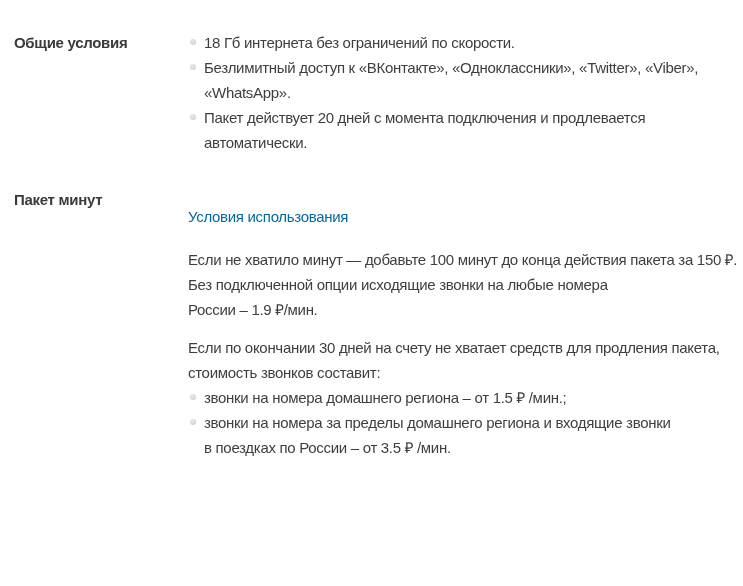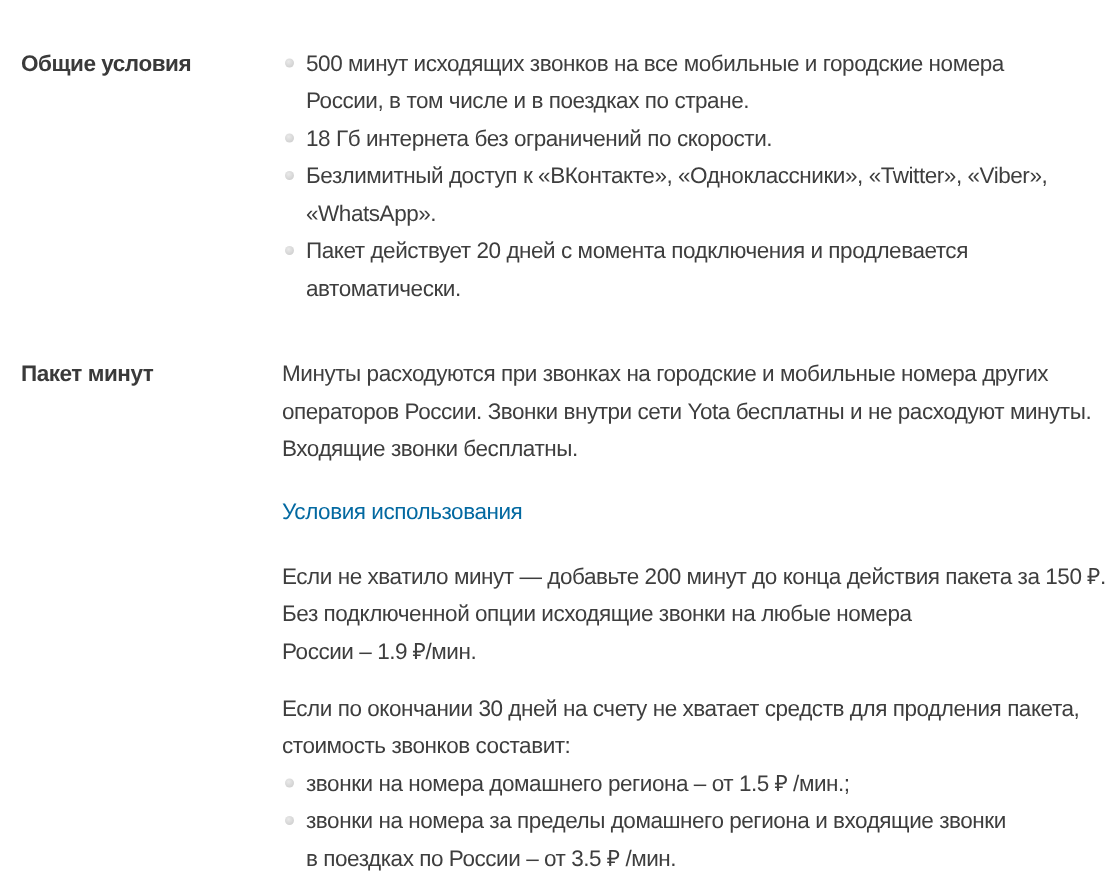--- a/index.html
+++ b/index.html
@@ -74,49 +74,41 @@
 <body>
 
 <div class="page">
 
   <div class="section">
     <div class="section-label">Общие условия</div>
     <div class="section-content">
       <ul class="dot-list">
         <li>
           <span class="bullet-dot"></span>
-          <span class="pre">500 минут исходящих звонков на все мобильные и городские номера
-России, в том числе и в поездках по стране.</span>
-        </li>
-        <li>
-          <span class="bullet-dot"></span>
           <span class="pre">18 Гб интернета без ограничений по скорости.</span>
         </li>
         <li>
           <span class="bullet-dot"></span>
           <span class="pre">Безлимитный доступ к «ВКонтакте», «Одноклассники», «Twitter», «Viber»,
 «WhatsApp».</span>
         </li>
         <li>
           <span class="bullet-dot"></span>
           <span class="pre">Пакет действует 20 дней с момента подключения и продлевается
 автоматически.</span>
         </li>
       </ul>
     </div>
   </div>
 
   <div class="section">
     <div class="section-label">Пакет минут</div>
     <div class="section-content">
-      <p class="intro pre">Минуты расходуются при звонках на городские и мобильные номера других
-операторов России. Звонки внутри сети Yota бесплатны и не расходуют минуты.
-Входящие звонки бесплатны.</p>
       <p class="subtitle">Условия использования</p>
-      <p class="option-note pre">Если не хватило минут — добавьте 200 минут до конца действия пакета за 150 ₽.
+      <p class="option-note pre">Если не хватило минут — добавьте 100 минут до конца действия пакета за 150 ₽.
 Без подключенной опции исходящие звонки на любые номера
 России – 1.9 ₽/мин.</p>
       <p class="renewal-note pre">Если по окончании 30 дней на счету не хватает средств для продления пакета,
 стоимость звонков составит:</p>
       <ul class="dot-list">
         <li>
           <span class="bullet-dot"></span>
           <span class="pre">звонки на номера домашнего региона – от 1.5 ₽ /мин.;</span>
         </li>
         <li>

